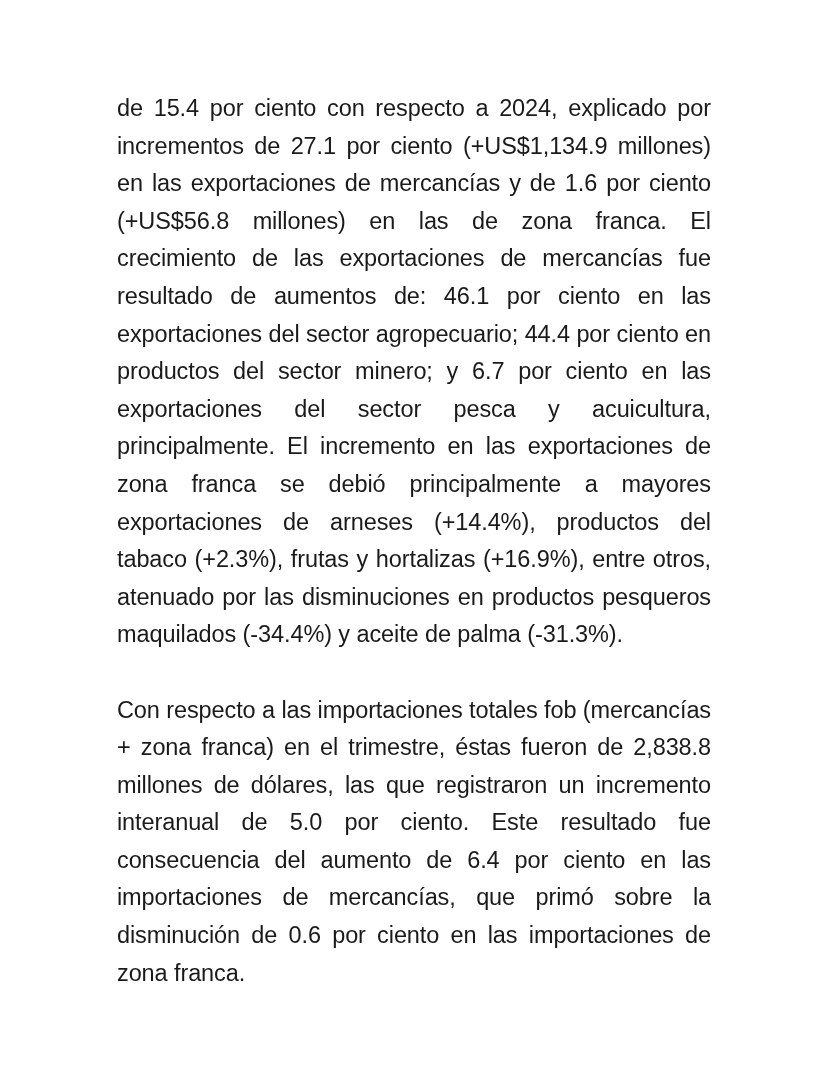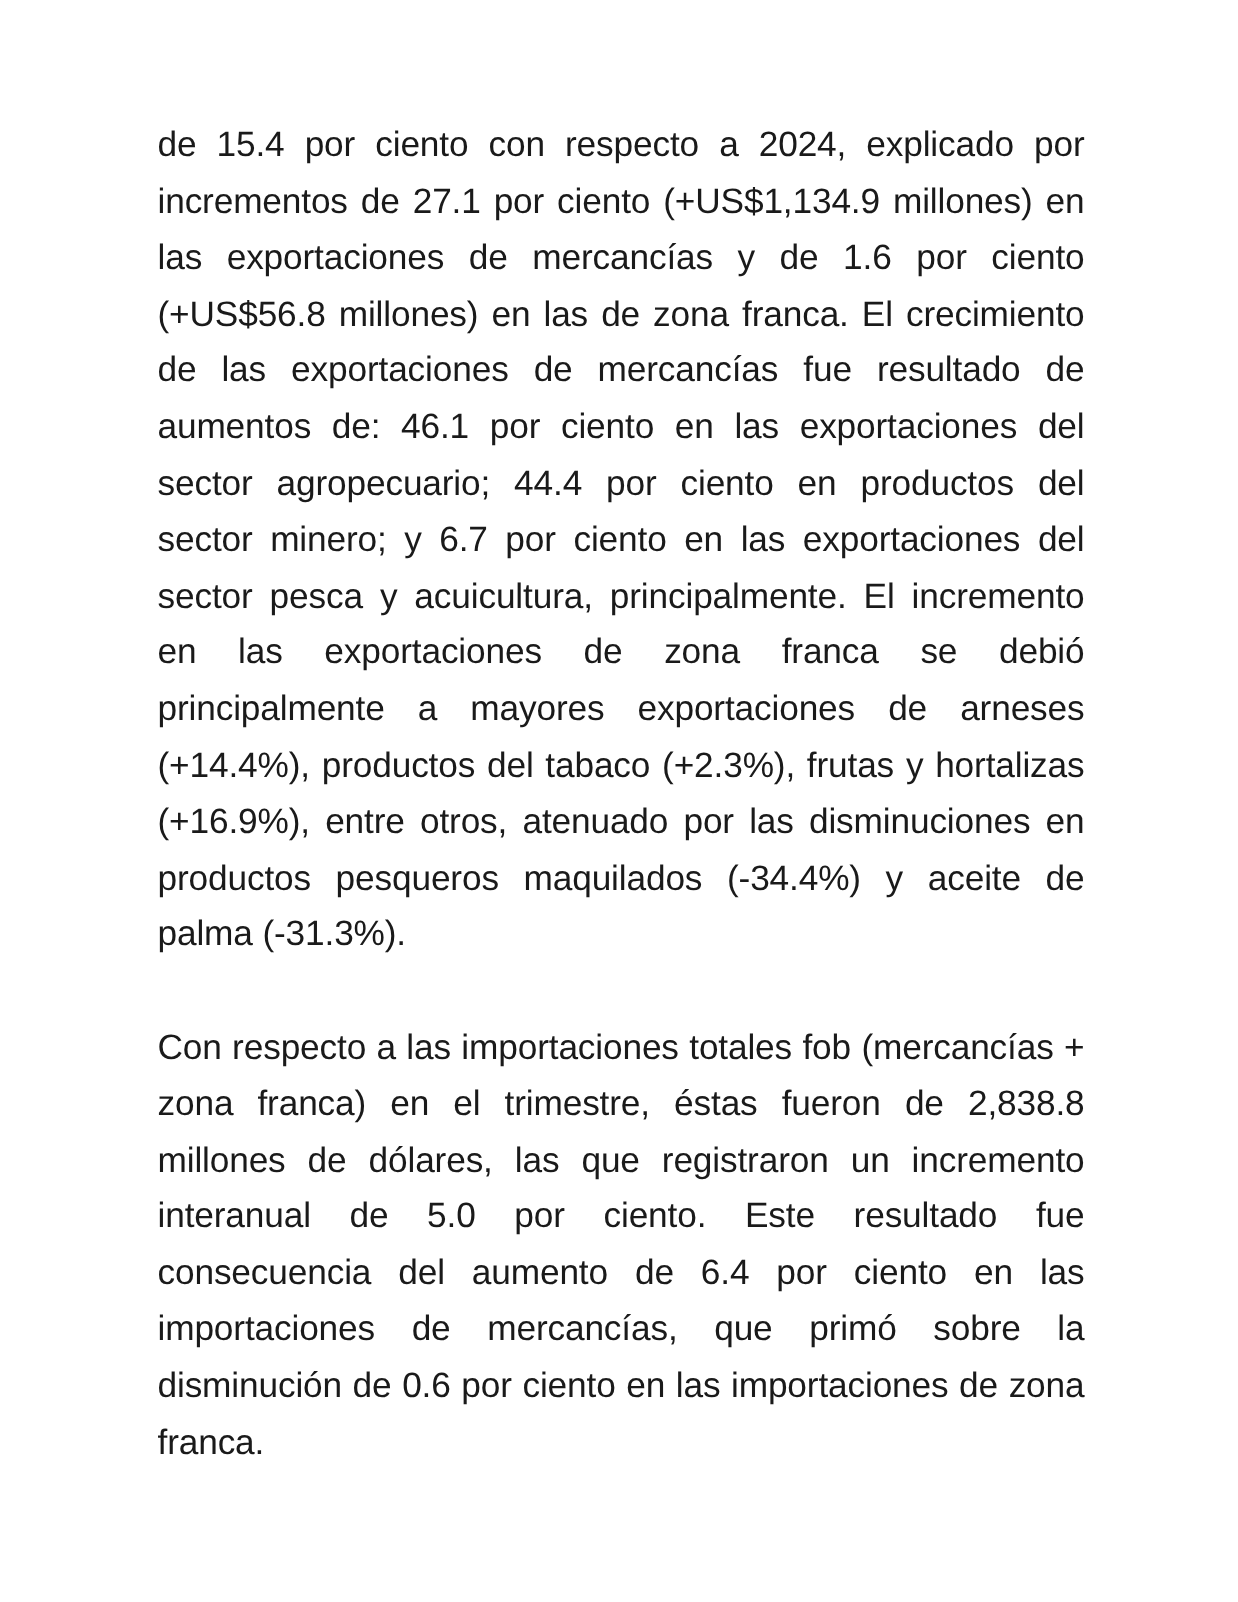--- a/index.html
+++ b/index.html
@@ -20,21 +20,21 @@
     background: #ffffff;
     box-sizing: border-box;
   }
   .text-column {
     position: absolute;
     left: 105px;
     top: 78px;
     width: 618px;
   }
   .paragraph {
-    margin: 0;
+    margin: 12px;
     text-align: justify;
     text-justify: inter-word;
     font-size: 23.5px;
     line-height: 37.6px;
     color: #1a1a1a;
     letter-spacing: -0.1px;
     font-weight: 400;
     -webkit-font-smoothing: antialiased;
     hyphens: none;
     word-spacing: 0px;

